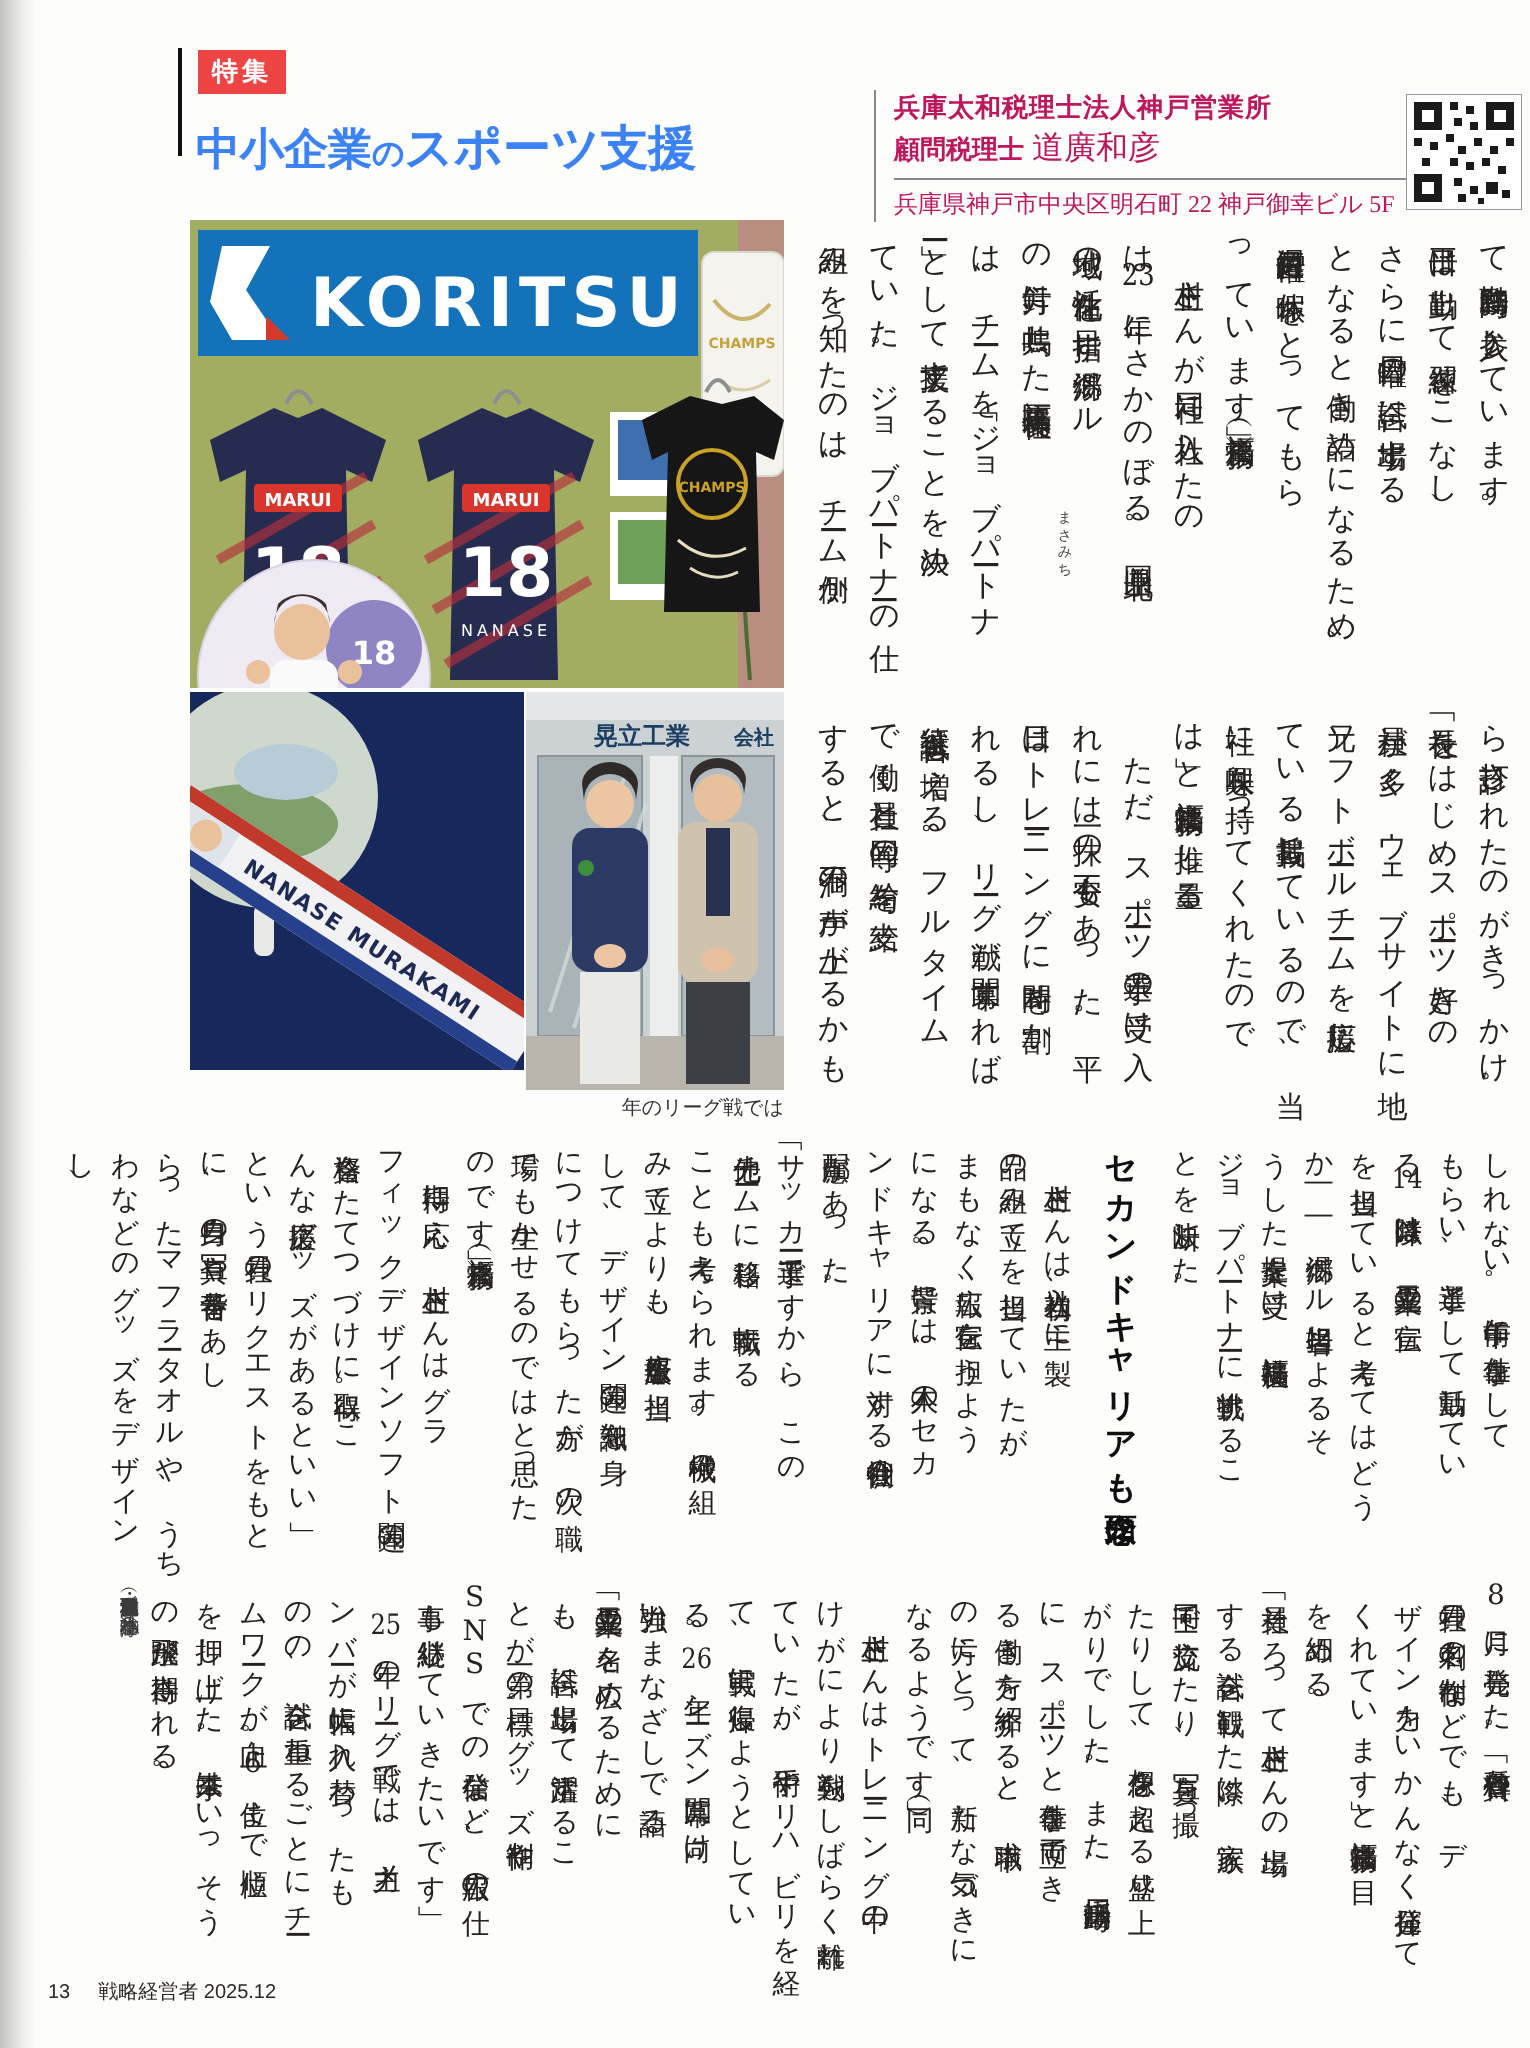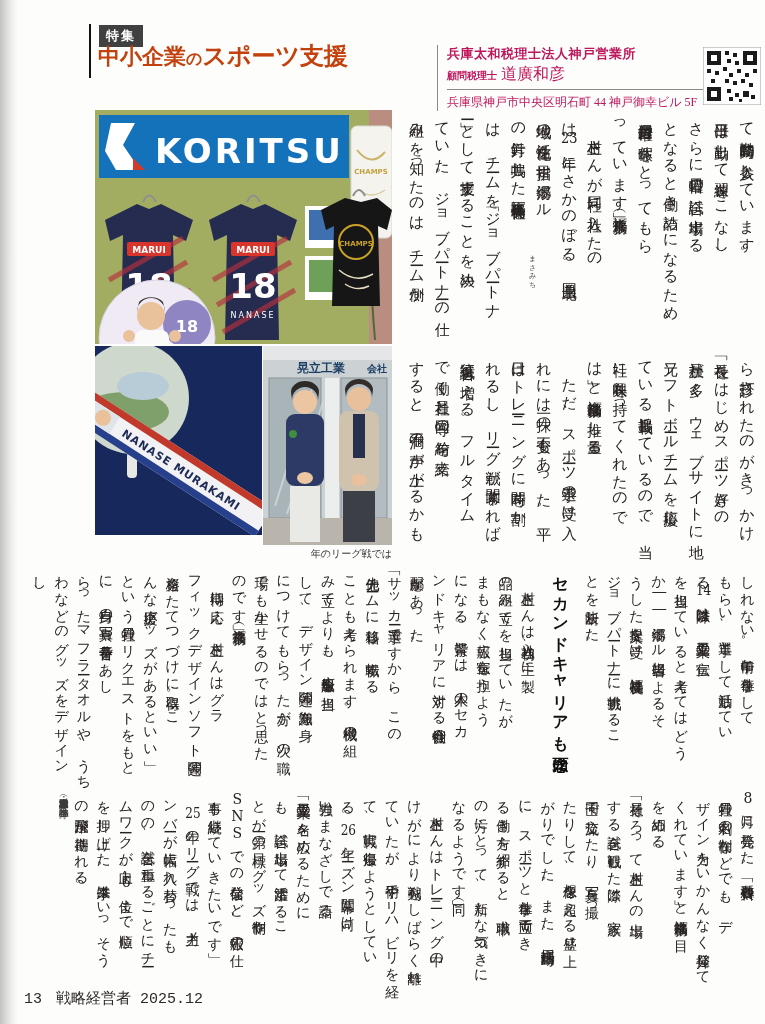--- a/index.html
+++ b/index.html
@@ -2,32 +2,32 @@
 <html><head>
 <meta charset="utf-8">
 <style>
   html,body{margin:0;padding:0;background:#e8e8e8;}
   .page{position:relative;width:765px;height:1024px;background:#fdfdfc;overflow:hidden;
         font-family:"DejaVu Serif","Liberation Serif",serif;color:#221e1b;}
   .gutter{position:absolute;left:0;top:0;width:18px;height:1024px;
           background:linear-gradient(to right,#c2c2c0,#ececea 60%,#fdfdfc);}
   
   .hdr-rule{position:absolute;left:89px;top:24px;width:2px;height:54px;background:#111;}
-  .badge{position:absolute;left:99px;top:25px;background:#404040;color:#fff;
+  .badge{position:absolute;left:99px;top:25px;background:#ef4444;color:#fff;
          font-family:"DejaVu Sans","Liberation Sans",sans-serif;font-weight:bold;
          font-size:13px;padding:2px 7px;letter-spacing:2px;}
-  .title{position:absolute;left:98px;top:34px;margin:0;color:#c2410c;white-space:nowrap;}
+  .title{position:absolute;left:98px;top:52px;margin:0;color:#3b82f6;white-space:nowrap;}
   .title .t1{font-size:22px;font-weight:bold;}
   .title .tp{font-size:16px;font-weight:bold;}
   .title .t2{font-family:"DejaVu Sans","Liberation Sans",sans-serif;font-size:24px;font-weight:bold;}
   .firm{position:absolute;left:437px;top:45px;width:258px;border-left:1px solid #8a8a8a;
         padding-left:9px;font-family:Liberation Serif, serif;color:#be185d;}
   .firm-name{font-size:13px;font-weight:bold;letter-spacing:.5px;}
   .firm-role{font-size:13px;margin-top:1px;}
-  .firm-role .role{font-size:10px;font-weight:bold;margin-right:4px;}
+  .firm-role .role{font-size:13px;font-weight:bold;margin-right:4px;}
   .firm-role .person{font-size:16px;}
   .firm-addr{border-top:1px solid #8a8a8a;margin-top:4px;padding-top:4px;font-size:12px;}
   .qr{position:absolute;left:703px;top:47px;}
   
   .ph{position:absolute;display:block;}
   .goods-cap{position:absolute;left:97px;top:495px;width:128px;background:#fff;
              padding:6px 6px 7px 8px;font-family:"DejaVu Sans","Liberation Sans",sans-serif;
              font-size:11px;font-weight:bold;color:#3a3a3a;line-height:1.45;}
   .cap3{position:absolute;left:235px;top:547px;width:157px;text-align:right;
         font-family:"DejaVu Sans","Liberation Sans",sans-serif;font-size:10px;color:#333;}
@@ -44,38 +44,38 @@
   .b3 .vcol,.b4 .vcol{line-height:22.2px;font-size:14px;letter-spacing:.8px;}
   .vheading{font-family:"DejaVu Sans","Liberation Sans",sans-serif;font-weight:bold;
             font-size:16px !important;line-height:28px !important;letter-spacing:1.5px !important;
             color:#101010;margin-left:7px;margin-right:7px;}
   .vcredit{font-size:9.5px !important;line-height:14px !important;letter-spacing:0 !important;
            color:#3c3c3c;margin-left:8px;font-family:"DejaVu Sans","Liberation Sans",sans-serif;}
   .tcy{text-combine-upright:all;}
   .furigana{position:absolute;left:527px;top:250px;writing-mode:vertical-rl;
             font-size:7px;color:#444;letter-spacing:1px;}
   
-  .footer{position:absolute;left:24px;top:989px;font-family:Liberation Mono, monospace;
-          font-size:15px;color:#2c2825;}
+  .footer{position:absolute;left:24px;top:989px;font-family:Liberation Sans, sans-serif;
+          font-size:10px;color:#2c2825;}
   .footer .pn{margin-right:14px;}
 </style>
 </head>
 <body>
 
 <div class="page">
   <div class="gutter"></div>
 
   <div class="hdr-rule"></div>
   <div class="badge">特集</div>
   <h1 class="title"><span class="t1">中小企業</span><span class="tp">の</span><span class="t2">スポーツ支援</span></h1>
 
   <div class="firm">
     <div class="firm-name">兵庫太和税理士法人神戸営業所</div>
     <div class="firm-role"><span class="role">顧問税理士</span><span class="person">道廣和彦</span></div>
-    <div class="firm-addr">兵庫県神戸市中央区明石町 44 神戸御幸ビル 5F</div>
+    <div class="firm-addr">兵庫県神戸市中央区明石町 22 神戸御幸ビル 5F</div>
   </div>
 
   <svg class="qr" width="58" height="58" viewBox="0 0 58 58">
     <rect width="58" height="58" fill="#fff" stroke="#999" stroke-width="1"></rect>
     <g fill="#1a1a1a">
       <rect x="4" y="4" width="14" height="14"></rect>
         <rect x="40" y="4" width="14" height="14"></rect>
         <rect x="4" y="40" width="14" height="14"></rect>
       <rect x="8" y="8" width="6" height="6" fill="#fff"></rect>
         <rect x="44" y="8" width="6" height="6" fill="#fff"></rect>

